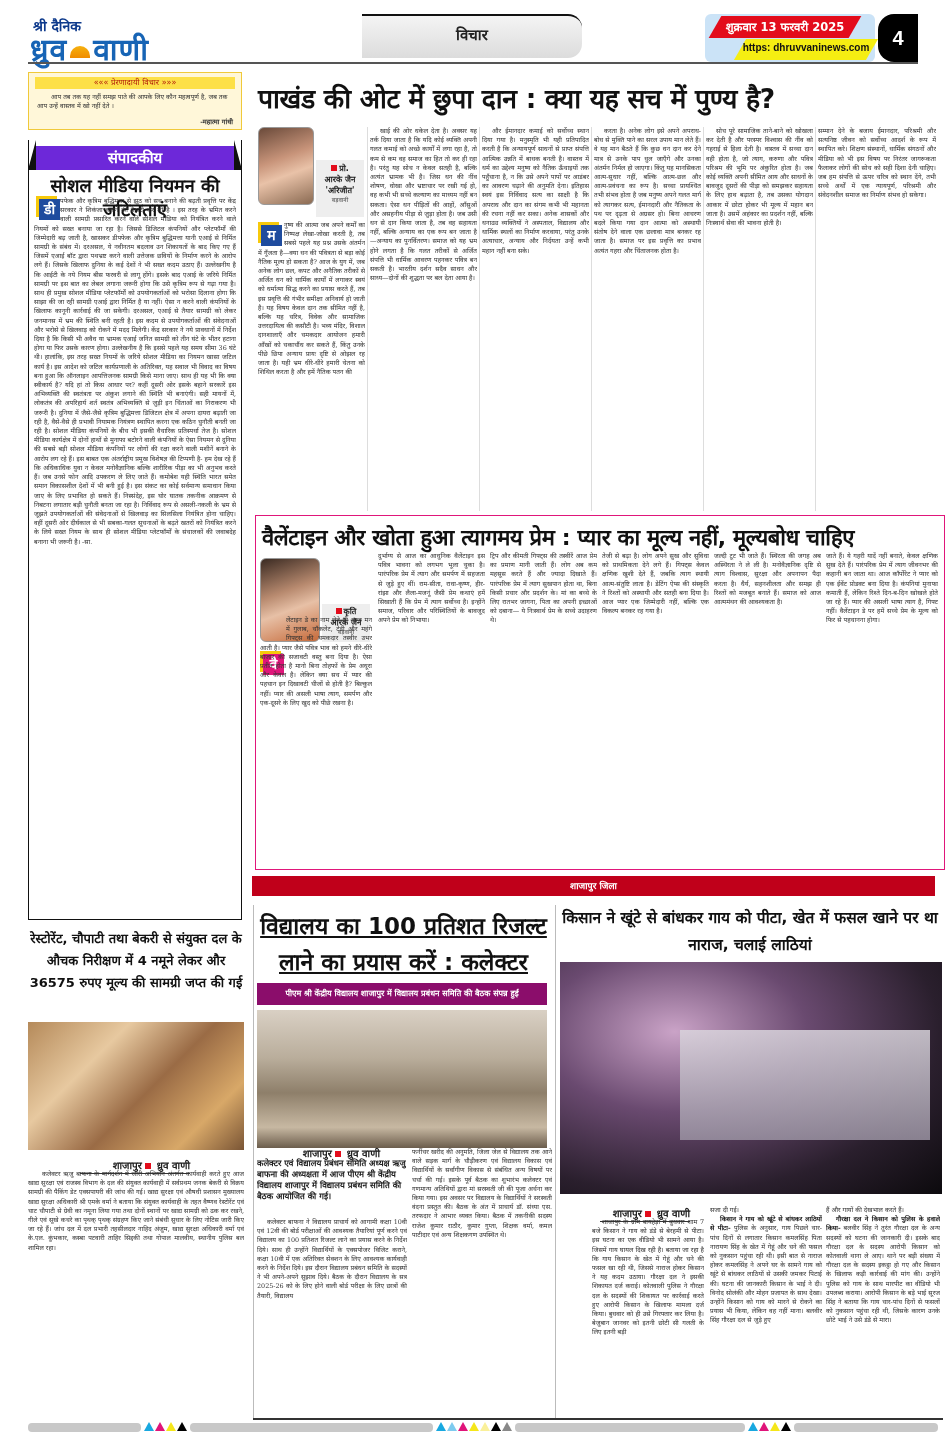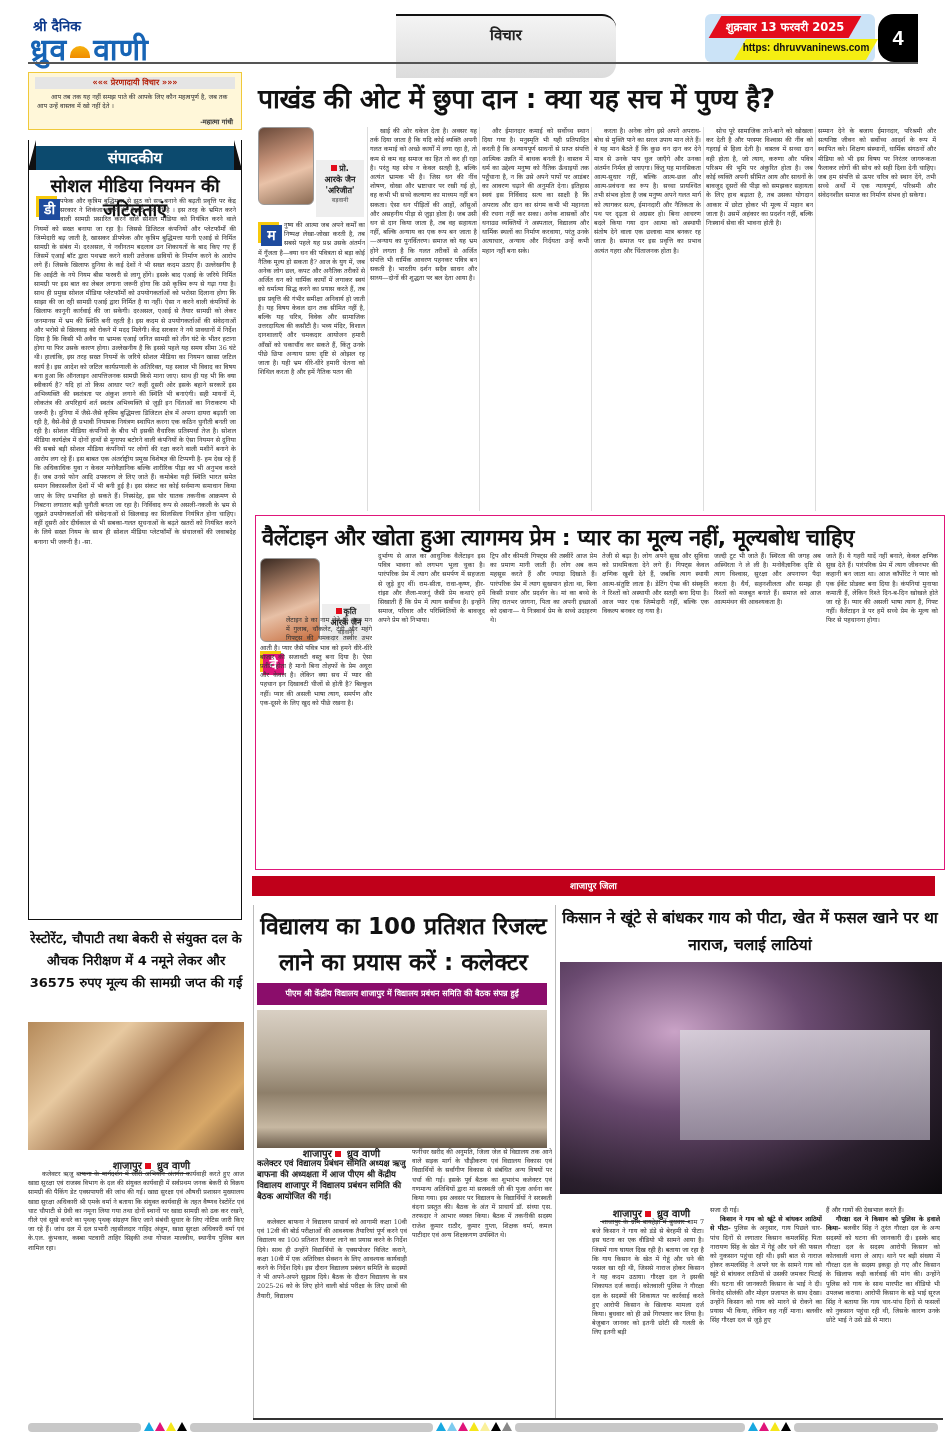--- a/index.html
+++ b/index.html
@@ -6,39 +6,39 @@
   html, body { width: 945px; height: 1446px; background: #fff; overflow: hidden; }
   body { font-family: "DejaVu Sans", sans-serif; color: #222; position: relative; }
   .abs { position: absolute; }
   .body-text { font-family: "DejaVu Serif", serif; font-size: 6.4px; line-height: 9.2px; color: #333; text-align: justify; overflow: hidden; }
   .col { position: absolute; overflow: hidden; }
 
   
   .logo-small { left: 33px; top: 16px; font-size: 14px; font-weight: bold; color: #0e3a8c; }
   .logo-main { left: 30px; top: 28px; font-size: 30px; font-weight: bold; color: #1764b5; letter-spacing: 1px; }
   .logo-sun { display: inline-block; width: 20px; height: 12px; background: linear-gradient(#f6b10f, #f08c00); border-radius: 10px 10px 0 0; vertical-align: middle; margin: 0 3px; }
-  .section-tab { left: 396px; top: 14px; width: 220px; height: 64px; background: linear-gradient(#f4f4f4, #dcdcdc); border-radius: 0 14px 14px 0; border-top: 2px solid #111; }
+  .section-tab { left: 362px; top: 14px; width: 220px; height: 44px; background: linear-gradient(#f4f4f4, #dcdcdc); border-radius: 0 14px 14px 0; border-top: 2px solid #111; }
   .section-tab span { position: absolute; left: 0; right: 0; top: 8px; text-align: center; font-size: 15px; font-weight: bold; color: #222; }
   .date-box { left: 705px; top: 14px; width: 170px; height: 48px; background: #cbe3f7; border-radius: 6px; }
   .date-red { left: 715px; top: 16px; width: 140px; height: 22px; background: #e30c1b; transform: skewX(-30deg); }
   .date-red-text { left: 715px; top: 19px; width: 140px; text-align: center; color: #fff; font-size: 11.5px; font-weight: bold; }
   .date-yellow { left: 740px; top: 39px; width: 132px; height: 21px; background: #f5ee12; transform: skewX(-30deg); }
   .date-yellow-text { left: 740px; top: 42px; width: 132px; text-align: center; color: #111; font-size: 10px; font-weight: bold; font-family: "Liberation Sans", sans-serif; }
   .page-num { left: 878px; top: 14px; width: 40px; height: 48px; background: #000; border-radius: 16px 0 0 16px; color: #fff; font-size: 20px; font-weight: bold; text-align: center; line-height: 48px; font-family: "Liberation Sans", sans-serif; }
   .mast-rule { left: 28px; top: 62px; width: 890px; height: 2px; background: #555; }
 
   
   .quote-box { left: 28px; top: 72px; width: 214px; height: 58px; background: #fff7d9; border: 1px solid #f0c93a; }
-  .quote-head { position: absolute; left: 6px; top: 4px; width: 200px; height: 12px; background: #e5e5e5; text-align: center; font-size: 8px; font-weight: bold; color: #b5230c; line-height: 12px; }
+  .quote-head { position: absolute; left: 6px; top: 4px; width: 200px; height: 12px; background: #fde047; text-align: center; font-size: 8px; font-weight: normal; color: #b5230c; line-height: 12px; }
   .quote-text { position: absolute; left: 8px; top: 20px; width: 200px; font-family: "DejaVu Serif", serif; font-size: 6.4px; line-height: 9px; color: #333; text-indent: 14px; }
   .quote-author { position: absolute; right: 8px; top: 44px; font-family: "DejaVu Serif", serif; font-size: 6.6px; font-weight: bold; color: #333; }
 
   
   .editorial-box { left: 28px; top: 140px; width: 214px; height: 780px; border: 1.5px solid #111; border-top: none; }
-  .editorial-banner { left: 36px; top: 146px; width: 198px; height: 24px; background: #0c4a6e; color: #fff; font-size: 15px; font-weight: bold; text-align: center; line-height: 24px; }
+  .editorial-banner { left: 36px; top: 146px; width: 198px; height: 24px; background: #6d28d9; color: #fff; font-size: 15px; font-weight: bold; text-align: center; line-height: 24px; }
   .editorial-banner-left { left: 28px; top: 140px; width: 0; height: 0; border-bottom: 30px solid #111; border-left: 8px solid transparent; }
   .editorial-banner-right { left: 234px; top: 140px; width: 0; height: 0; border-bottom: 30px solid #111; border-right: 8px solid transparent; }
   .editorial-title { left: 30px; top: 173px; width: 210px; text-align: center; font-size: 18px; font-weight: bold; color: #111; }
   .dropcap { position: absolute; width: 21px; height: 21px; color: #fff; font-size: 14px; font-weight: bold; text-align: center; line-height: 21px; }
   .dropcap::before { content: ""; position: absolute; left: -3px; top: -3px; width: 21px; height: 21px; z-index: -1; }
   .dc-blue { background: #1f4c9e; box-shadow: -3px -3px 0 #f7c90b; }
   .dc-pink { background: #e0167a; box-shadow: -3px -3px 0 #f7c90b; }
 
   
   .art1-title { left: 258px; top: 80px; width: 680px; font-size: 26.5px; font-weight: bold; color: #111; letter-spacing: -0.3px; white-space: nowrap; }
@@ -50,21 +50,21 @@
 
   
   .art2-frame { left: 255px; top: 515px; width: 690px; height: 355px; border: 1.5px solid #e0167a; }
   .art2-title { left: 262px; top: 521px; width: 680px; font-size: 22px; font-weight: bold; color: #111; white-space: nowrap; letter-spacing: -0.4px; }
 
   
   .district-banner { left: 252px; top: 876px; width: 683px; height: 20px; background: #c0001a; color: #fff; font-size: 9px; font-weight: bold; text-align: center; line-height: 20px; }
 
   
   .story-left-title { left: 28px; top: 928px; width: 216px; text-align: center; font-size: 13px; font-weight: bold; color: #111; line-height: 22px; }
-  .story-mid-title { left: 256px; top: 908px; width: 295px; text-align: center; font-size: 23px; font-weight: bold; color: #111; line-height: 36px; }
+  .story-mid-title { left: 256px; top: 908px; width: 295px; text-align: center; font-size: 23px; font-weight: bold; color: #111; line-height: 36px; text-decoration: underline; }
   .story-right-title { left: 558px; top: 905px; width: 384px; text-align: center; font-size: 15.5px; font-weight: bold; color: #111; line-height: 27px; }
   .purple-strap { left: 257px; top: 983px; width: 290px; height: 22px; background: #8b0d6b; color: #fff; font-size: 8px; font-weight: bold; text-align: center; line-height: 22px; white-space: nowrap; }
 
   .img-bakery { left: 28px; top: 1022px; width: 216px; height: 128px; background: linear-gradient(135deg, #b58a5a 0%, #e7c9a0 30%, #9a6b45 55%, #d8a868 80%, #7a5535 100%); }
   .img-meeting { left: 257px; top: 1010px; width: 290px; height: 138px; background: linear-gradient(180deg, #d9d0c4 0%, #b9ad9b 35%, #8e7f6a 60%, #c7b8a2 85%, #6b5d4c 100%); }
   .img-night { left: 560px; top: 962px; width: 382px; height: 232px; background: radial-gradient(ellipse at 30% 30%, #caa3c7 0%, #6a4a70 35%, #2a1f2d 70%, #0c0a0d 100%); }
   .img-night-bldg { left: 680px; top: 1030px; width: 250px; height: 110px; background: linear-gradient(#d9d4dc, #9b93a3); opacity: 0.85; }
 
   .dateline { position: absolute; font-family: "DejaVu Serif", serif; font-size: 10px; font-weight: bold; text-align: right; color: #222; border-bottom: 1px solid #333; padding-bottom: 1px; }
   .lead-bold { font-family: "DejaVu Serif", serif; font-weight: bold; font-size: 8.4px; line-height: 11px; color: #222; }

